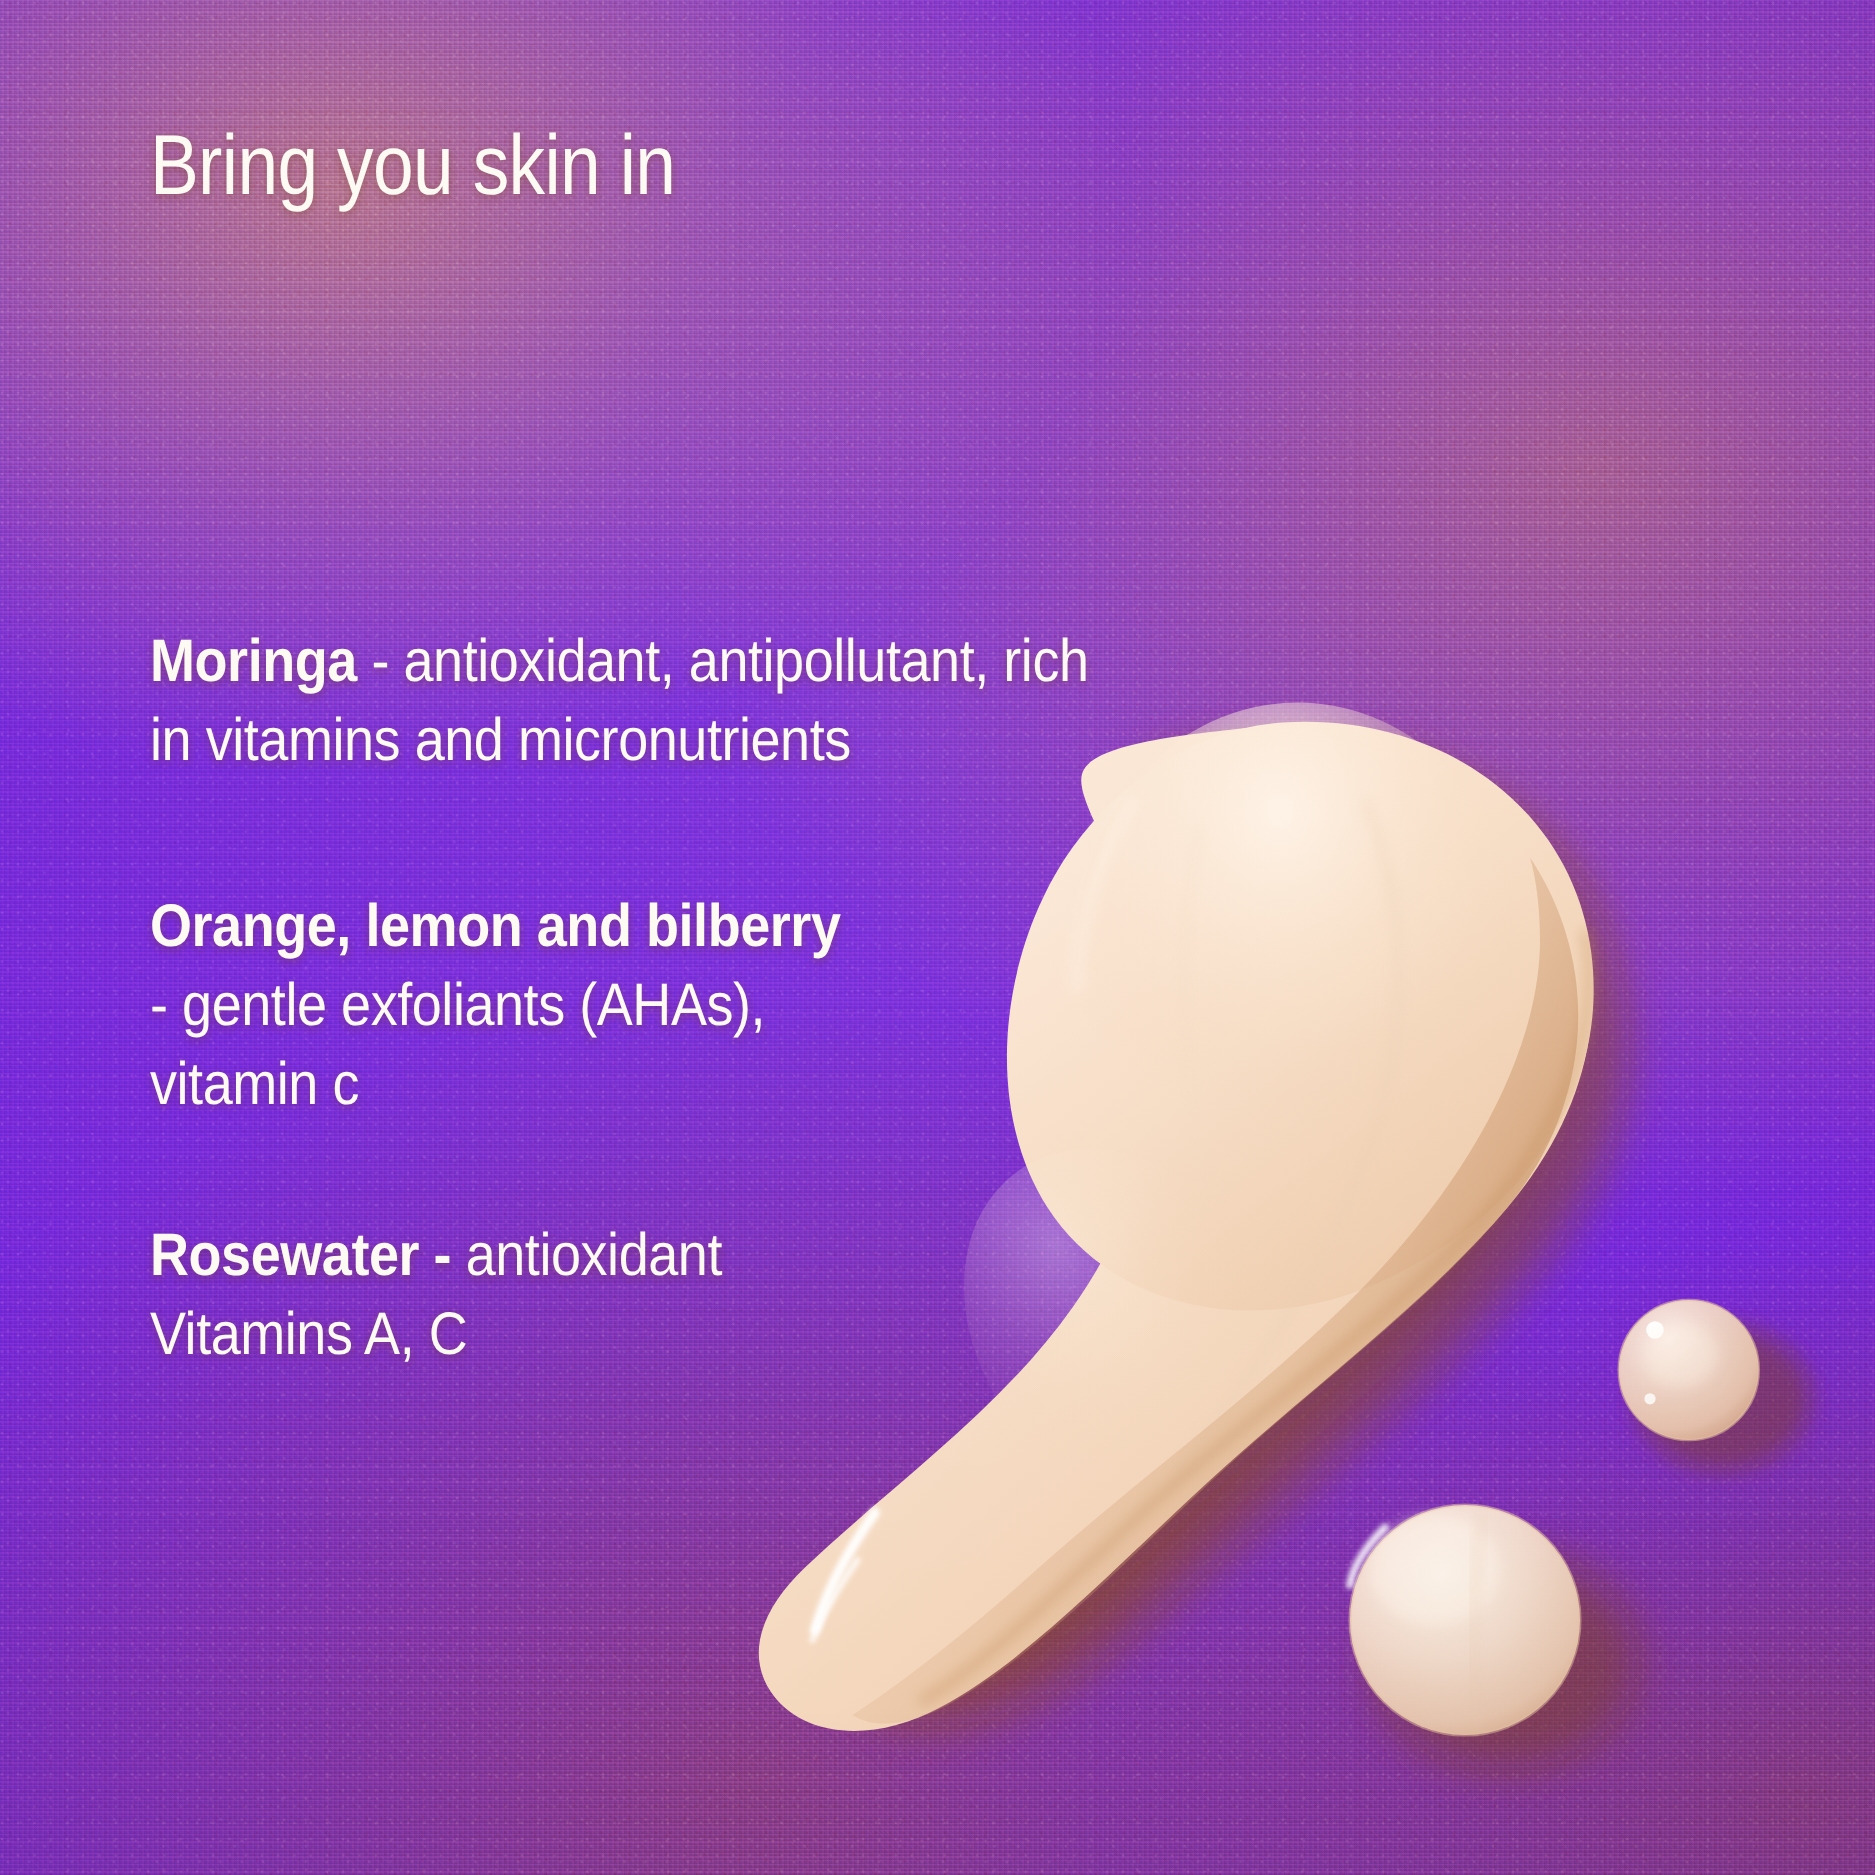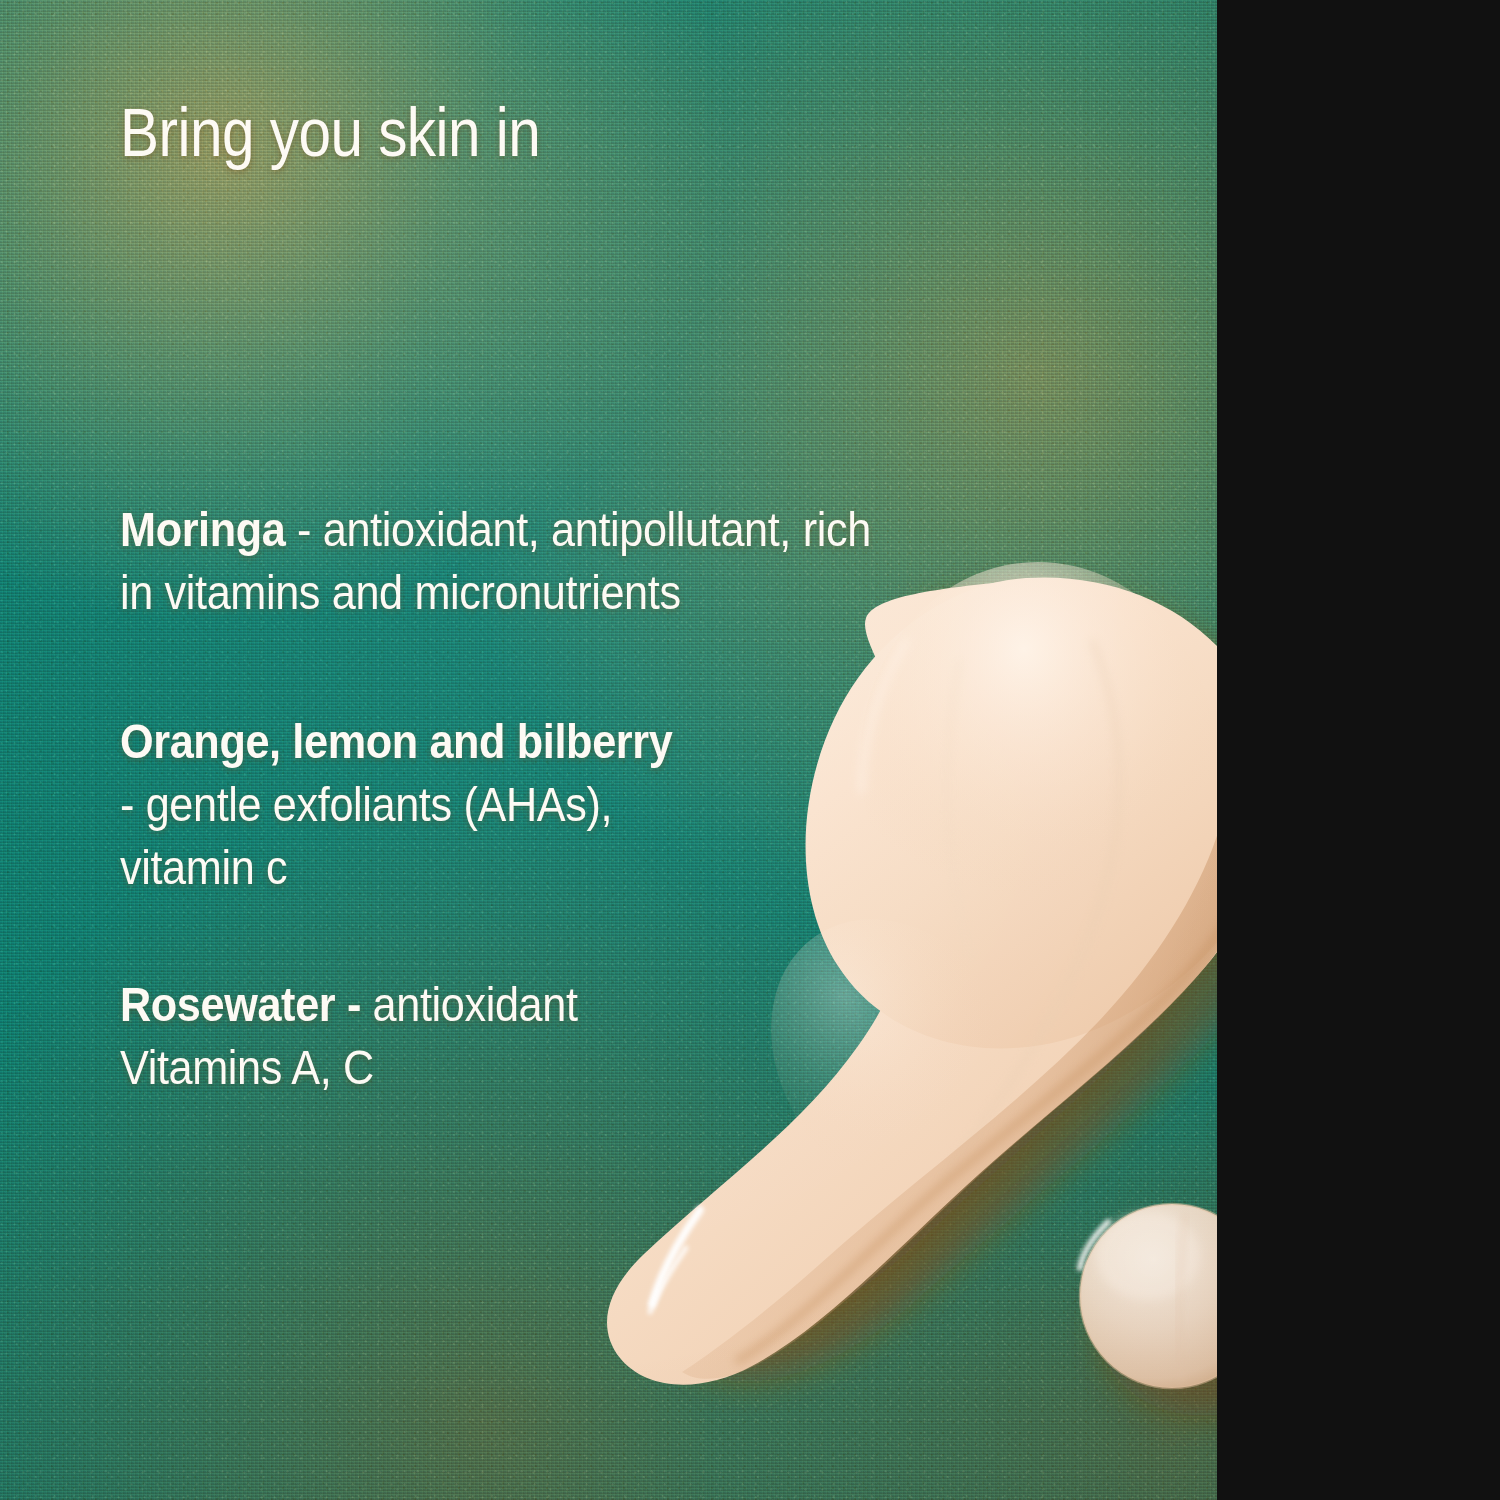--- a/index.html
+++ b/index.html
@@ -3,25 +3,25 @@
 <meta charset="utf-8">
 <style>
   html, body {
     margin: 0;
     padding: 0;
     background: #111;
   }
 
   #canvas {
     position: relative;
-    width: 1217px;
+    width: 1500px;
     height: 1500px;
     overflow: hidden;
     font-family: "Liberation Sans", sans-serif;
-    background: #0f766e;
+    background: #6d28d9;
   }
 
   
   .bg-base {
     position: absolute;
     inset: 0;
     background:
       radial-gradient(125% 105% at 22% 8%,
         #d9a košice 0%, transparent 0%),
       linear-gradient(160deg, #cf9541 0%, #c8873a 35%, #bf7c2f 62%, #b4702a 100%);

